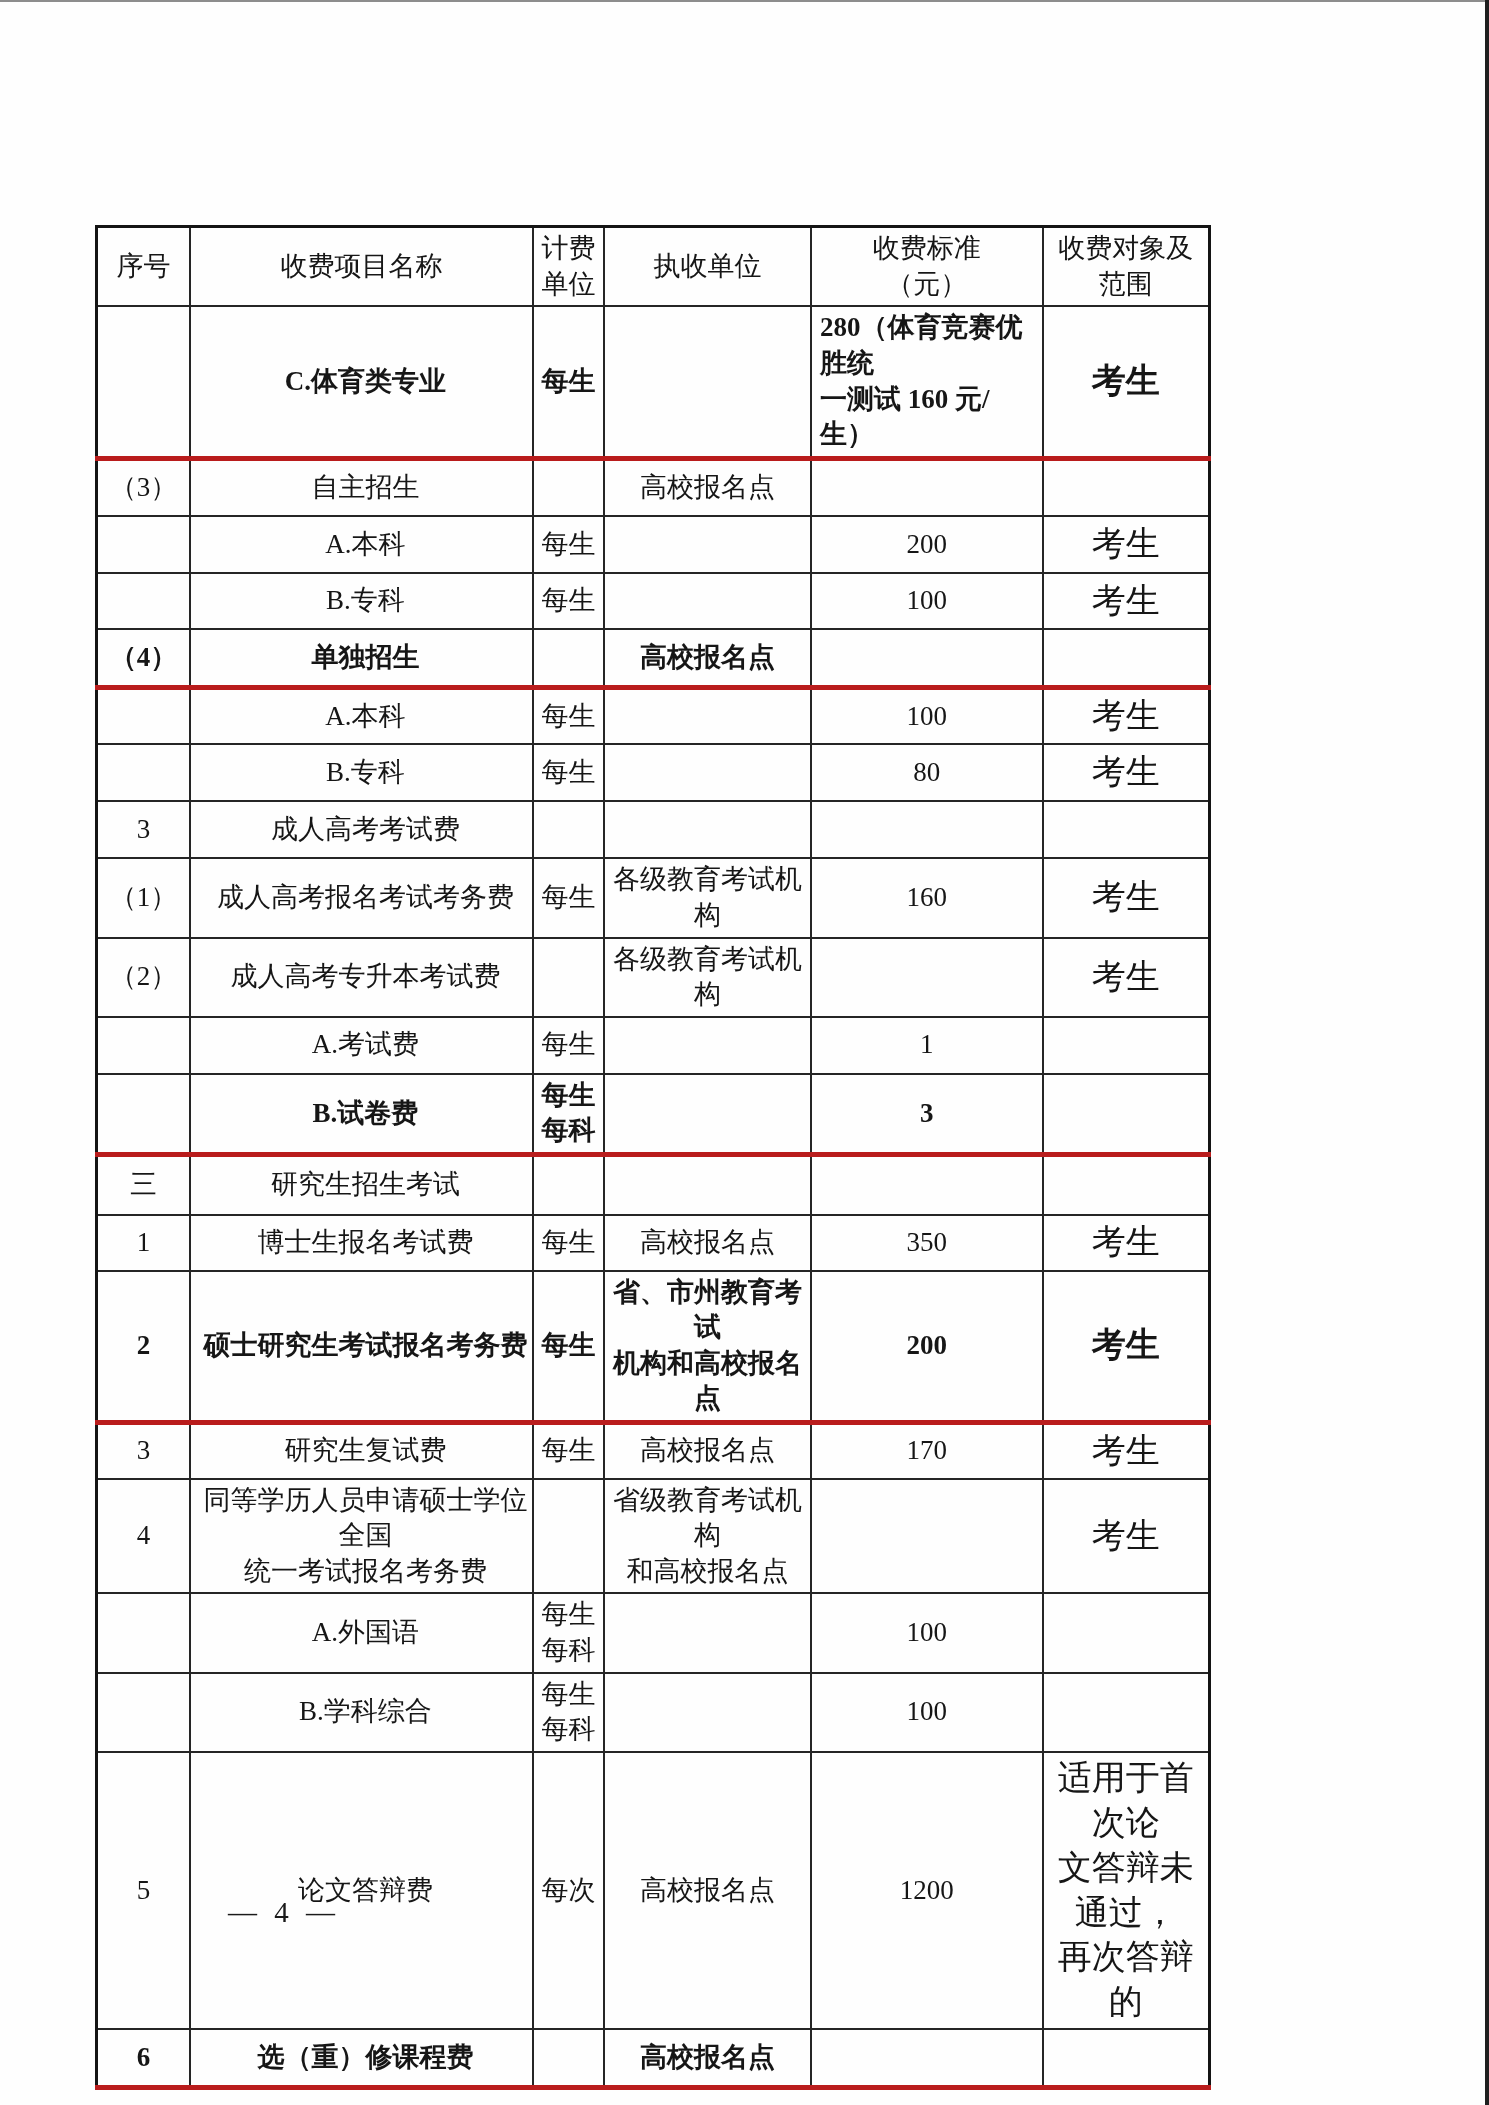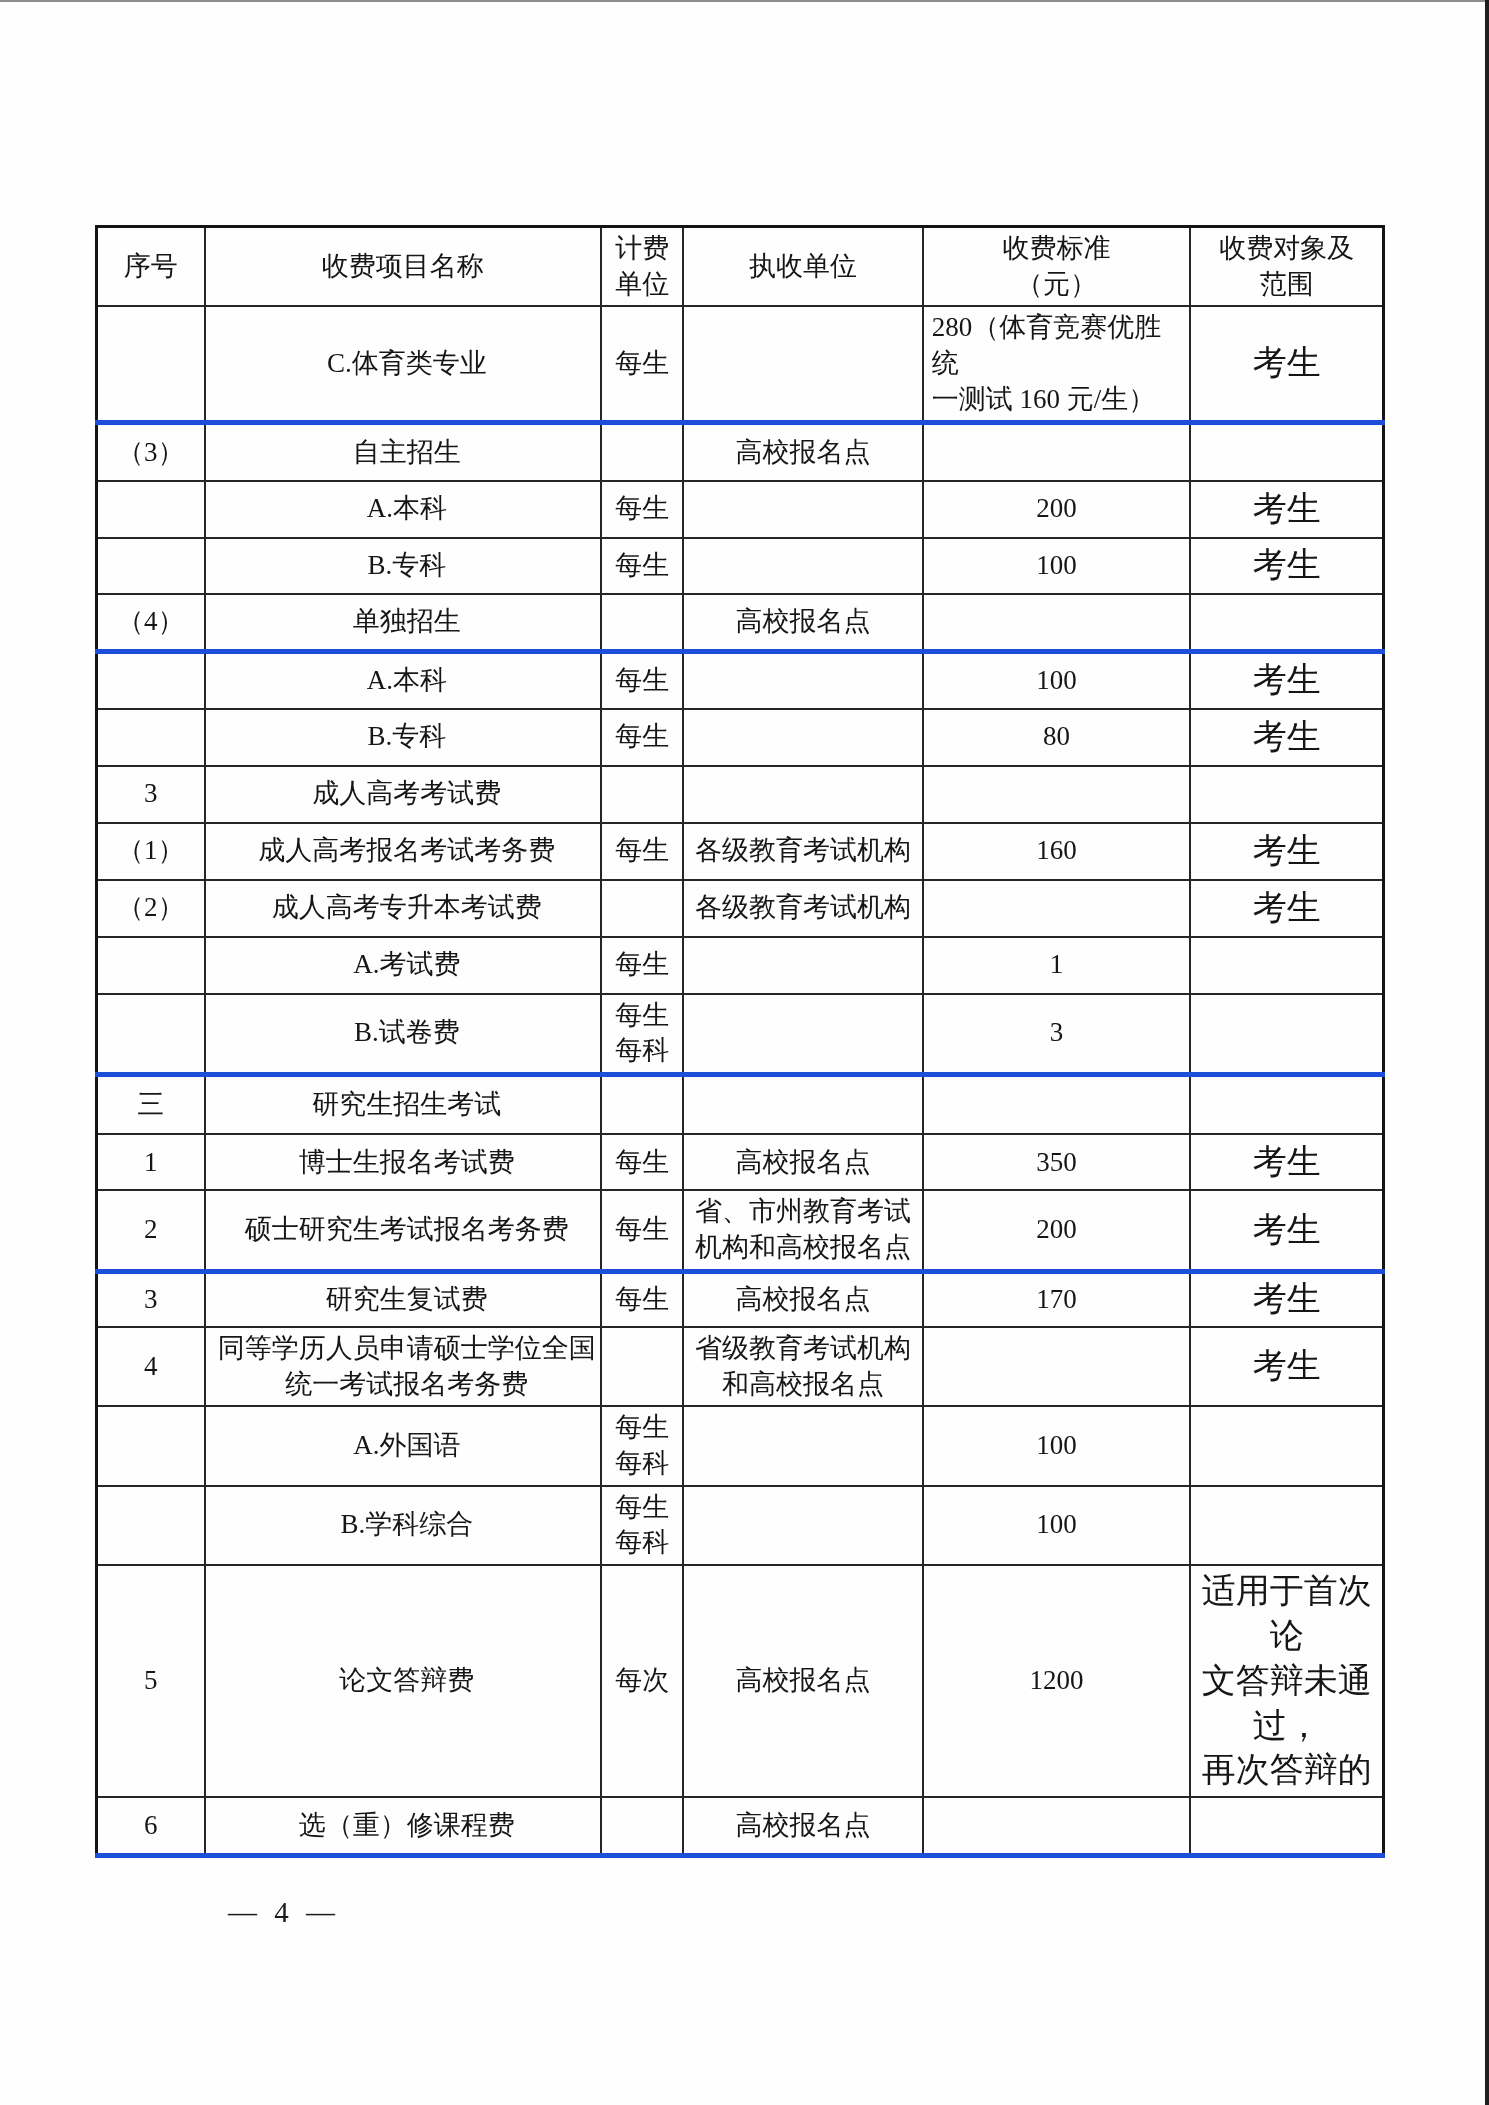--- a/index.html
+++ b/index.html
@@ -24,38 +24,38 @@
   .scan-right-edge {
     position: absolute;
     top: 0; right: 0;
     width: 4px; height: 100%;
     background: #1f1f1f;
   }
   table.fee-table {
     position: absolute;
     left: 95px;
     top: 225px;
-    width: 1290px;
+    width: 1116px;
     border-collapse: collapse;
     table-layout: fixed;
     border: 3px solid #141414;
   }
   .fee-table th, .fee-table td {
     border: 2px solid #252525;
     white-space: pre-line;
     text-align: center;
     vertical-align: middle;
     font-size: 27px;
     font-weight: normal;
     line-height: 1.32;
     padding: 3px 4px;
     overflow: hidden;
   }
   .fee-table thead tr { height: 68px; }
-  .fee-table tr.thick > td { border-bottom: 5px solid #1d4ed8; }
+  .fee-table tr.thick > td { border-bottom: 5px solid #b91c1c; font-weight: bold; }
   .fee-table td.col-name { text-align: center; padding-left: 12px; }
   .fee-table td.col-standard.left { text-align: left; padding-left: 8px; }
   .fee-table td.col-target { font-size: 34px; }
   .page-footer {
     position: absolute;
     left: 228px;
     top: 1896px;
     font-size: 29px;
     letter-spacing: 5px;
     color: #1a1a1a;

